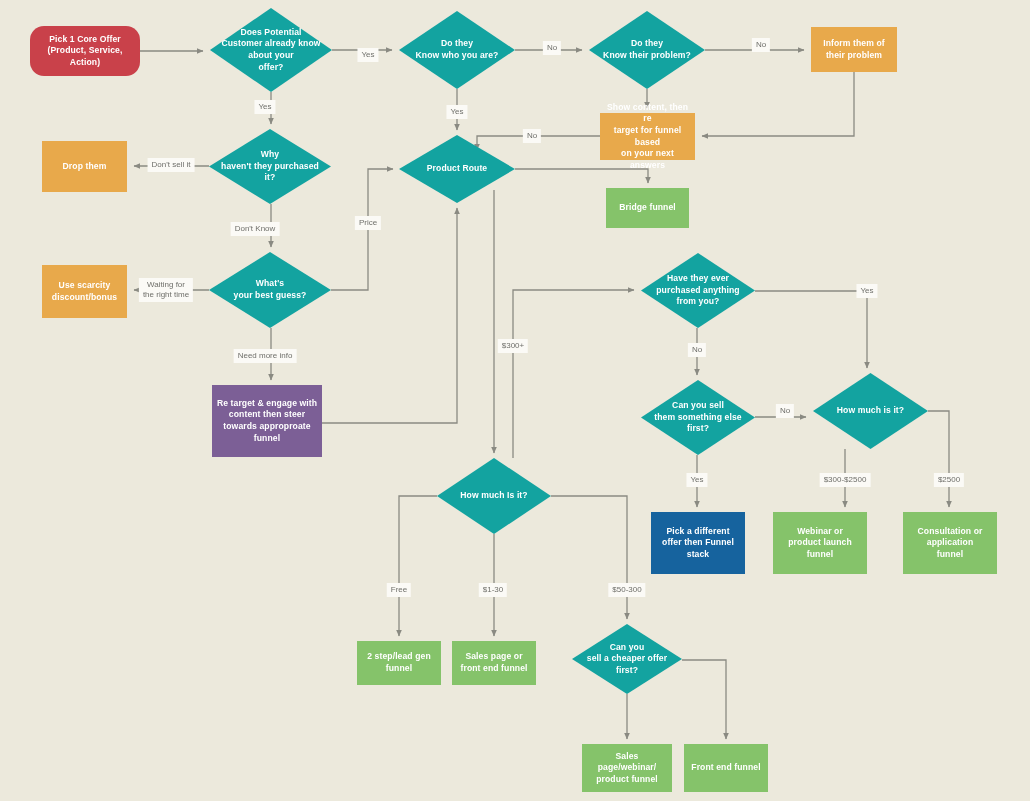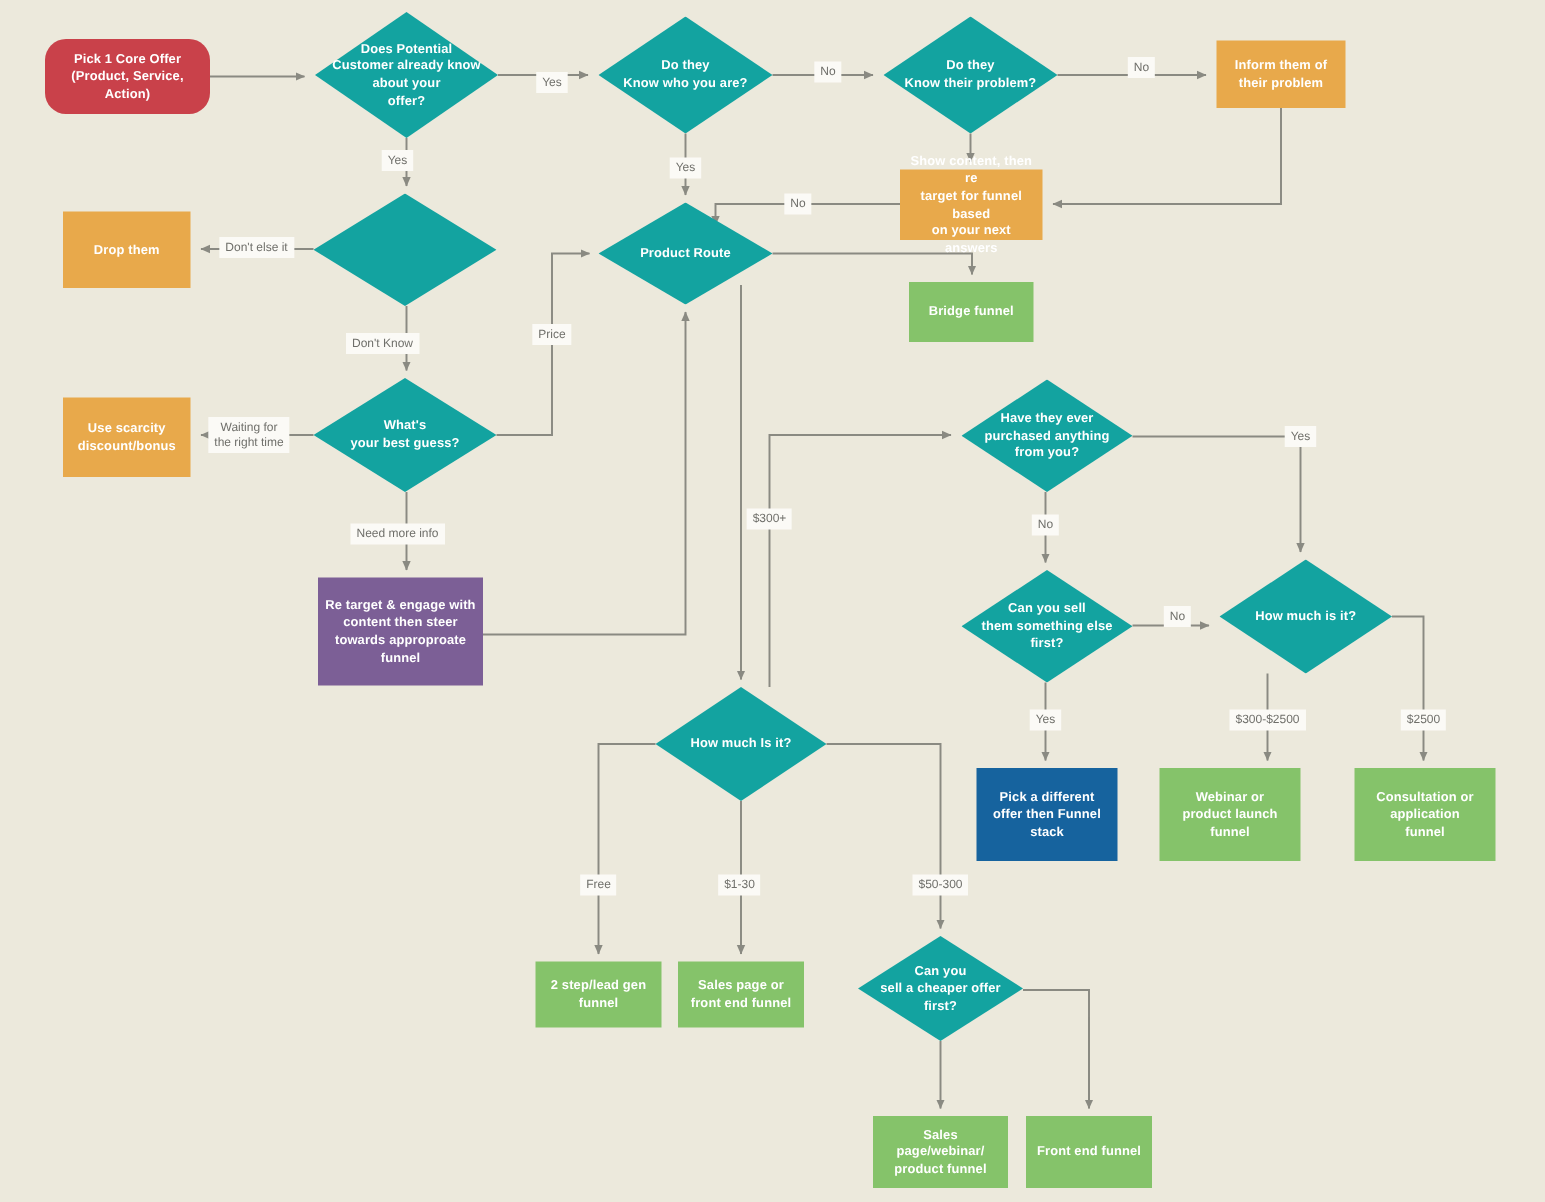--- a/index.html
+++ b/index.html
@@ -177,20 +177,23 @@
       </div>
       <div class="node shape-rect" style="left: 600px; top: 113px; width: 95px; height: 47px; background: rgb(232, 169, 75);">
         <span class="lbl" style="white-space: pre-line;">Show content, then re
 target for funnel based
 on your next answers</span>
       </div>
       <div class="node shape-diamond" style="left: 209px; top: 129px; width: 122px; height: 75px;">
         <svg class="dia" viewBox="0 0 100 100" preserveAspectRatio="none">
           <polygon points="50,0 100,50 50,100 0,50" fill="#13a3a0"></polygon>
         </svg>
+        <span class="lbl" style="white-space: pre-line;">Why
+haven't they purchased
+it?</span>
       </div>
       <div class="node shape-rect" style="left: 42px; top: 141px; width: 85px; height: 51px; background: rgb(232, 169, 75);">
         <span class="lbl" style="white-space: pre-line;">Drop them</span>
       </div>
       <div class="node shape-diamond" style="left: 399px; top: 135px; width: 116px; height: 68px;">
         <svg class="dia" viewBox="0 0 100 100" preserveAspectRatio="none">
           <polygon points="50,0 100,50 50,100 0,50" fill="#13a3a0"></polygon>
         </svg>
         <span class="lbl" style="white-space: pre-line;">Product Route</span>
       </div>
@@ -280,21 +283,21 @@
         <span class="lbl" style="white-space: pre-line;">Front end funnel</span>
       </div>
     </div>
   <div id="labels">
       <div class="elabel" style="left: 368px; top: 55px; white-space: pre-line;">Yes</div>
       <div class="elabel" style="left: 552px; top: 48px; white-space: pre-line;">No</div>
       <div class="elabel" style="left: 761px; top: 45px; white-space: pre-line;">No</div>
       <div class="elabel" style="left: 265px; top: 107px; white-space: pre-line;">Yes</div>
       <div class="elabel" style="left: 457px; top: 112px; white-space: pre-line;">Yes</div>
       <div class="elabel" style="left: 532px; top: 136px; white-space: pre-line;">No</div>
-      <div class="elabel" style="left: 171px; top: 165px; white-space: pre-line;">Don't else it</div>
+      <div class="elabel" style="left: 171px; top: 165px; white-space: pre-line;">Don't sell it</div>
       <div class="elabel" style="left: 368px; top: 223px; white-space: pre-line;">Price</div>
       <div class="elabel" style="left: 255px; top: 229px; white-space: pre-line;">Don't Know</div>
       <div class="elabel" style="left: 166px; top: 290px; white-space: pre-line;">Waiting for
 the right time</div>
       <div class="elabel" style="left: 265px; top: 356px; white-space: pre-line;">Need more info</div>
       <div class="elabel" style="left: 513px; top: 346px; white-space: pre-line;">$300+</div>
       <div class="elabel" style="left: 867px; top: 291px; white-space: pre-line;">Yes</div>
       <div class="elabel" style="left: 697px; top: 350px; white-space: pre-line;">No</div>
       <div class="elabel" style="left: 785px; top: 411px; white-space: pre-line;">No</div>
       <div class="elabel" style="left: 697px; top: 480px; white-space: pre-line;">Yes</div>

